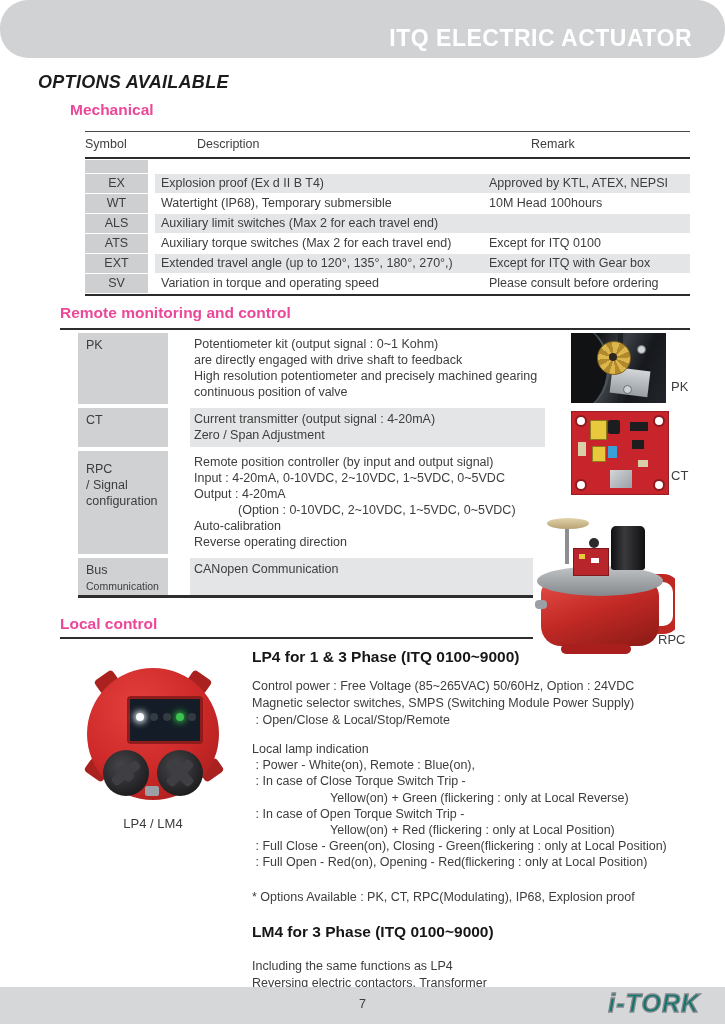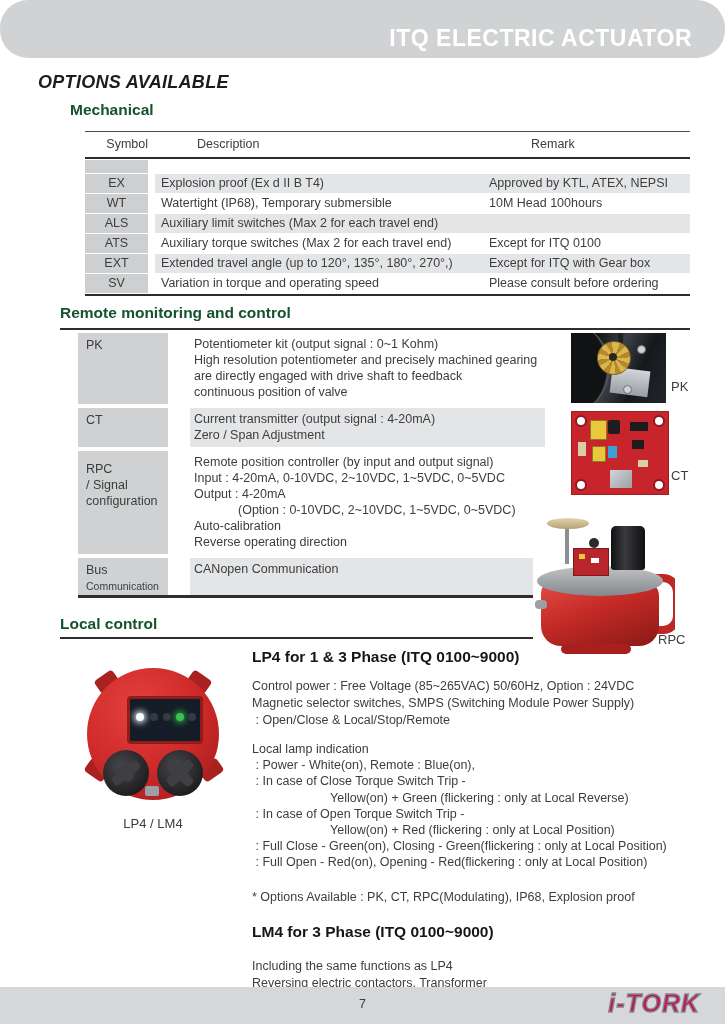--- a/index.html
+++ b/index.html
@@ -7,27 +7,27 @@
         font-family:"Liberation Sans",sans-serif;color:#3d3d3d;}
   .abs{position:absolute;}
 
   
   .topbar{left:0;top:0;width:725px;height:58px;background:#d0d2d4;border-radius:28px;}
   .topbar-title{position:absolute;right:33px;top:25px;font-size:23px;font-weight:bold;
                 color:#ffffff;letter-spacing:0.5px;white-space:pre;}
 
   
   .options-title{left:38px;top:72px;font-size:18px;font-weight:bold;font-style:italic;color:#1c1c1c;letter-spacing:0.3px;}
-  .sec-heading{font-size:15.5px;font-weight:bold;color:#14532d;}
+  .sec-heading{font-size:15.5px;font-weight:bold;color:#ec4899;}
   .rule{height:2px;background:#2e2e2e;}
 
   
   .mech-table{left:85px;top:131px;width:605px;font-size:12.5px;}
   .mech-header{display:flex;height:25px;border-top:1px solid #4a4a4a;border-bottom:2.5px solid #2b2b2b;position:relative;}
-  .mech-h-symbol{width:63px;text-align:right;line-height:25px;color:#3d3d3d;}
+  .mech-h-symbol{width:63px;text-align:left;line-height:25px;color:#3d3d3d;}
   .mech-h-desc{position:absolute;left:112px;line-height:25px;}
   .mech-h-remark{position:absolute;left:446px;line-height:25px;}
   .mech-spacer{display:flex;height:13px;margin-top:1px;}
   .m-sym{width:63px;background:#cdcfd1;text-align:center;line-height:19px;}
   .m-gap{width:7px;}
   .mech-row{display:flex;height:19px;margin-top:1px;}
   .m-content{flex:1;position:relative;line-height:19px;padding-left:6px;white-space:pre;}
   .m-content.shaded{background:#e4e5e7;}
   .m-remark{position:absolute;left:334px;top:0;line-height:19px;white-space:pre;}
   .mech-bottom{border-top:2.5px solid #2b2b2b;margin-top:1px;}
@@ -101,21 +101,21 @@
   .lp4-text{left:252px;top:648px;width:468px;font-size:12.5px;}
   .sub-heading{font-size:15.5px;font-weight:bold;color:#161616;}
   .lp-line{line-height:17px;white-space:pre;}
   .lamp-line{line-height:16.2px;white-space:pre;}
   .mt12{margin-top:12px;} .mt13{margin-top:18px;} .mt11{margin-top:17px;}
 
   
   .footer{left:0;top:987px;width:725px;height:37px;background:#d6d7d8;}
   .page-num{position:absolute;left:0;width:725px;top:10px;text-align:center;font-size:12.5px;color:#3d3d3d;}
   .logo{position:absolute;right:25px;top:2px;font-size:25px;font-weight:bold;font-style:italic;
-        letter-spacing:1px;color:#be185d;-webkit-text-stroke:1.3px #85888c;}
+        letter-spacing:1px;color:#0f766e;-webkit-text-stroke:1.3px #85888c;}
 </style>
 </head>
 <body>
 
 <div class="page">
 
   <div class="abs topbar">
     <div class="topbar-title">ITQ ELECTRIC ACTUATOR</div>
   </div>
 
@@ -176,22 +176,22 @@
   <div class="abs rule remote-rule"></div>
 
   <div class="abs remote-table">
     <div class="r-row">
       <div class="r-label">
         <div>PK</div>
       </div>
       <div class="r-gap"></div>
       <div class="r-content">
         <div class="r-line">Potentiometer kit (output signal : 0~1 Kohm)</div>
+        <div class="r-line">are directly engaged with drive shaft to feedback</div>
         <div class="r-line">High resolution potentiometer and precisely machined gearing</div>
-        <div class="r-line">are directly engaged with drive shaft to feedback</div>
         <div class="r-line">continuous position of valve</div>
       </div>
     </div>
     <div class="r-row">
       <div class="r-label">
         <div>CT</div>
       </div>
       <div class="r-gap"></div>
       <div class="r-content shaded">
         <div class="r-line">Current transmitter (output signal : 4-20mA)</div>

